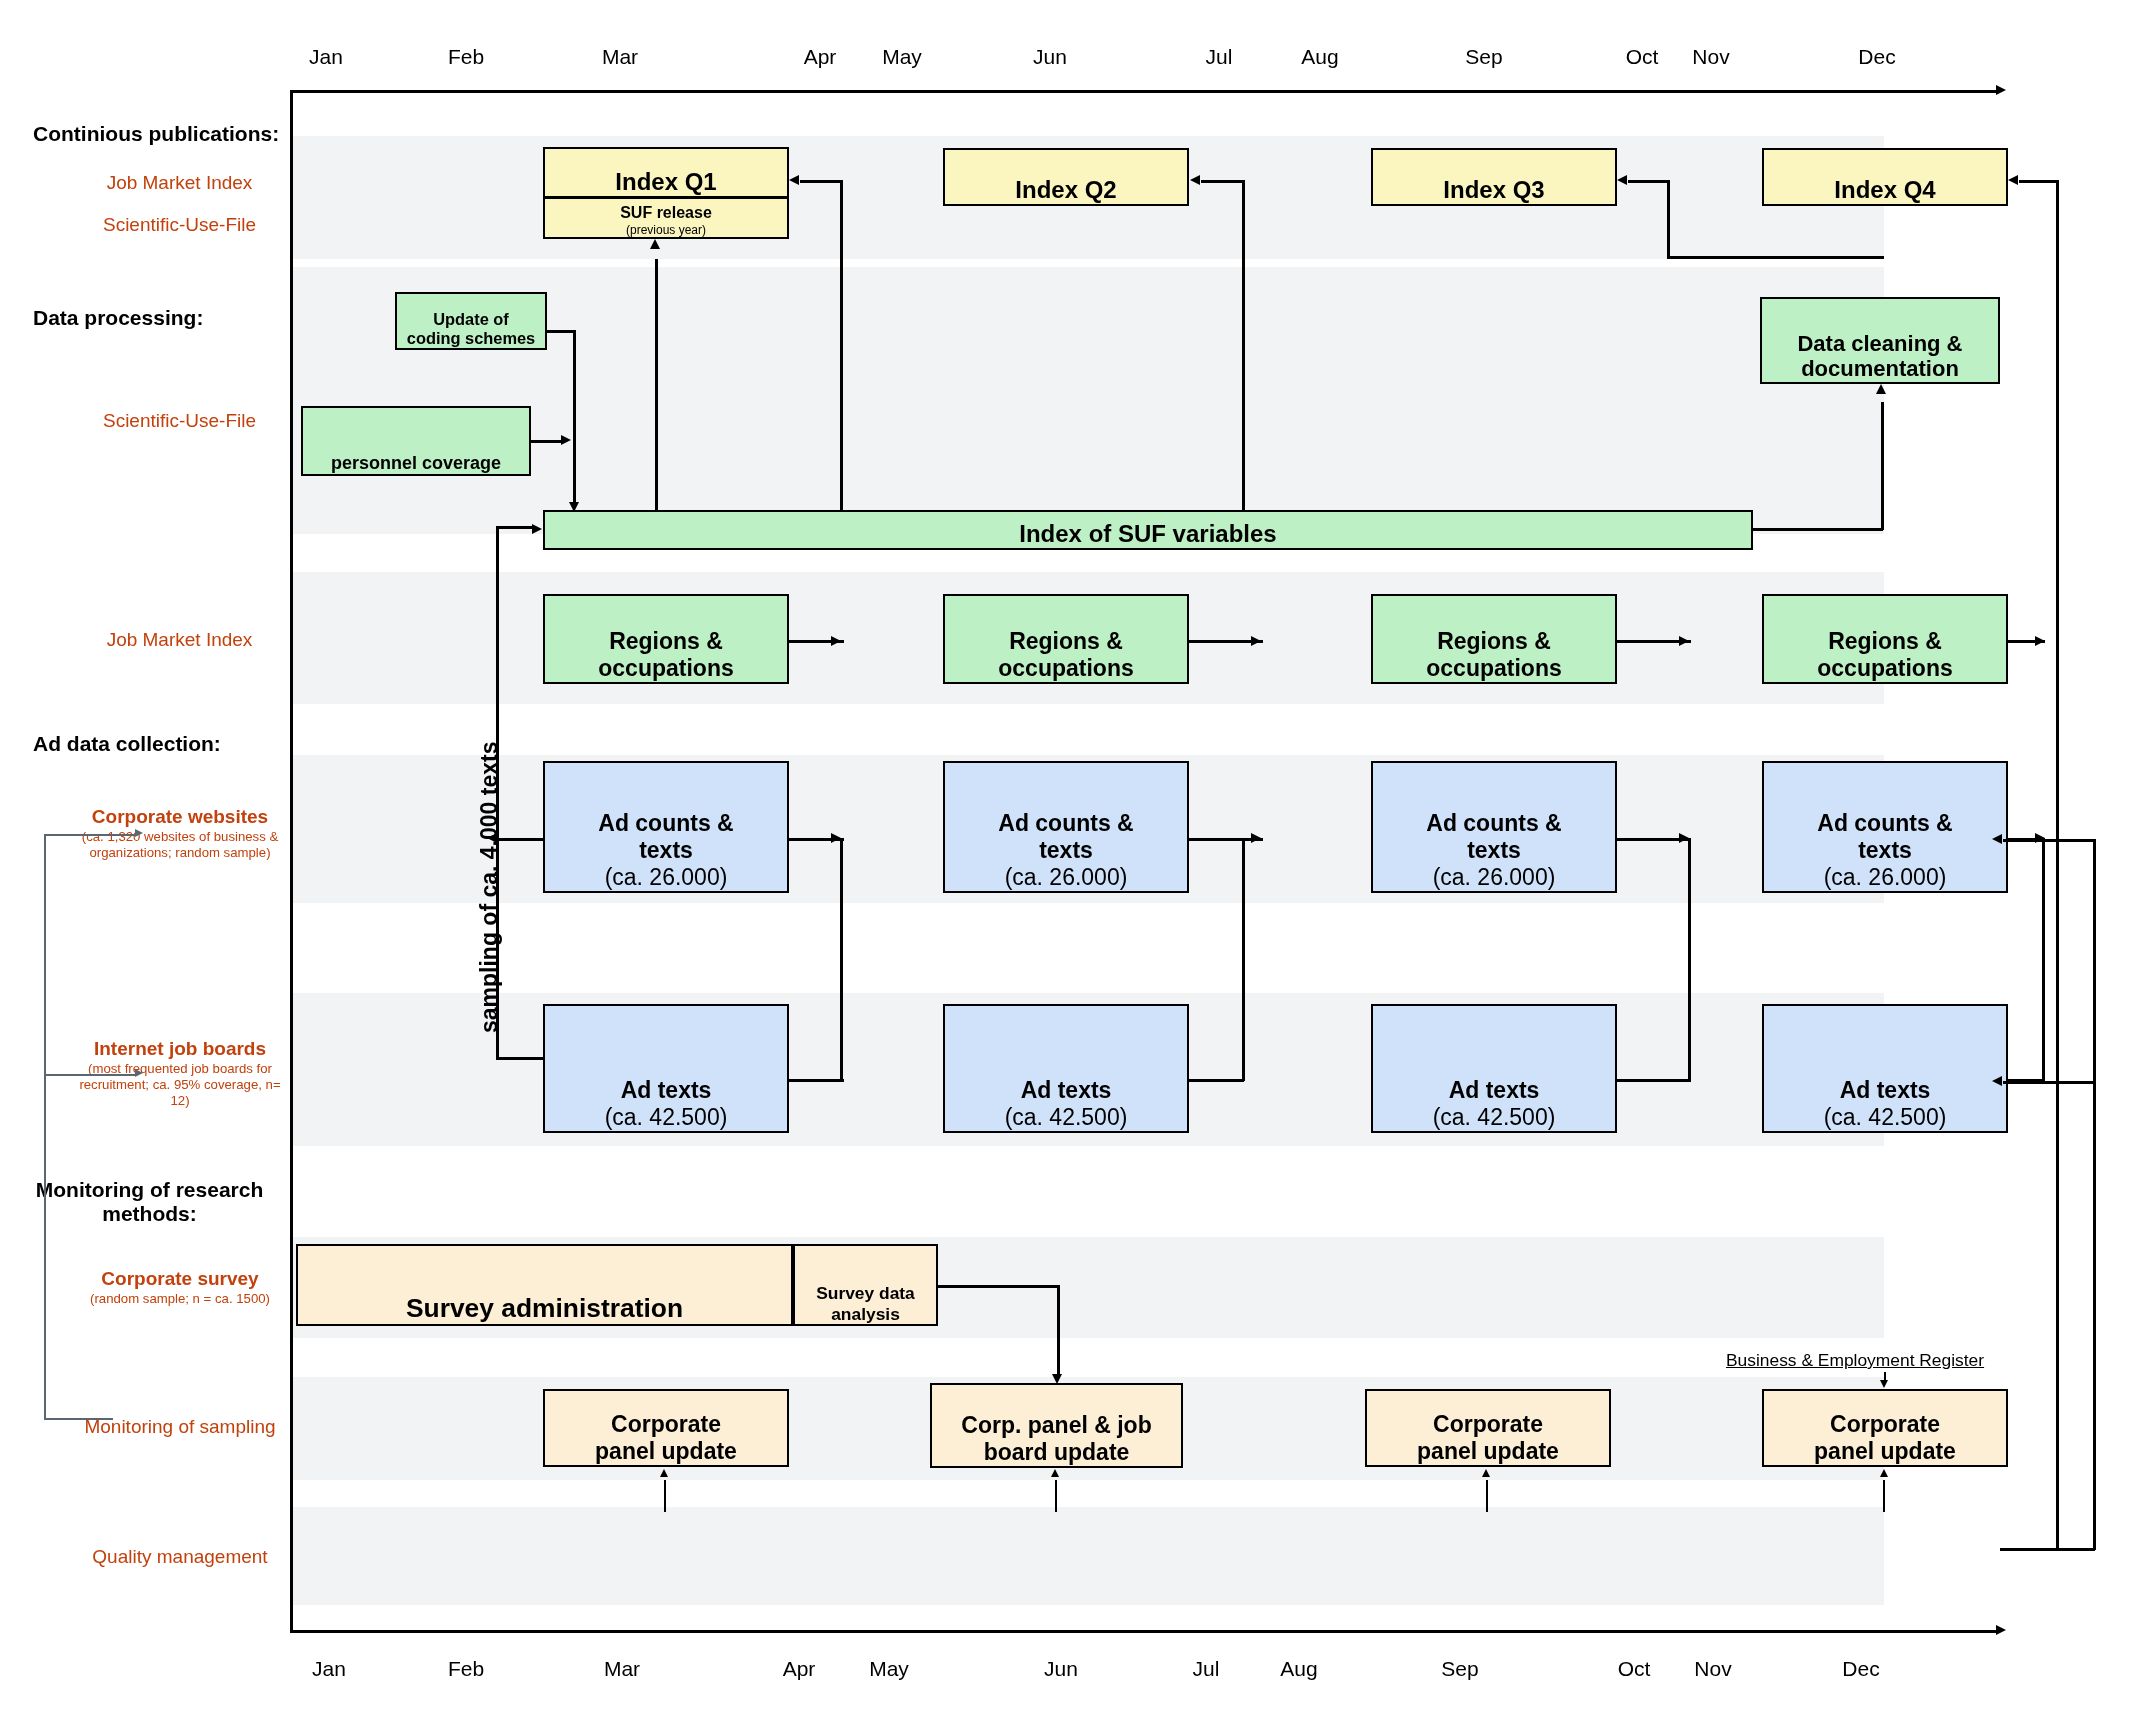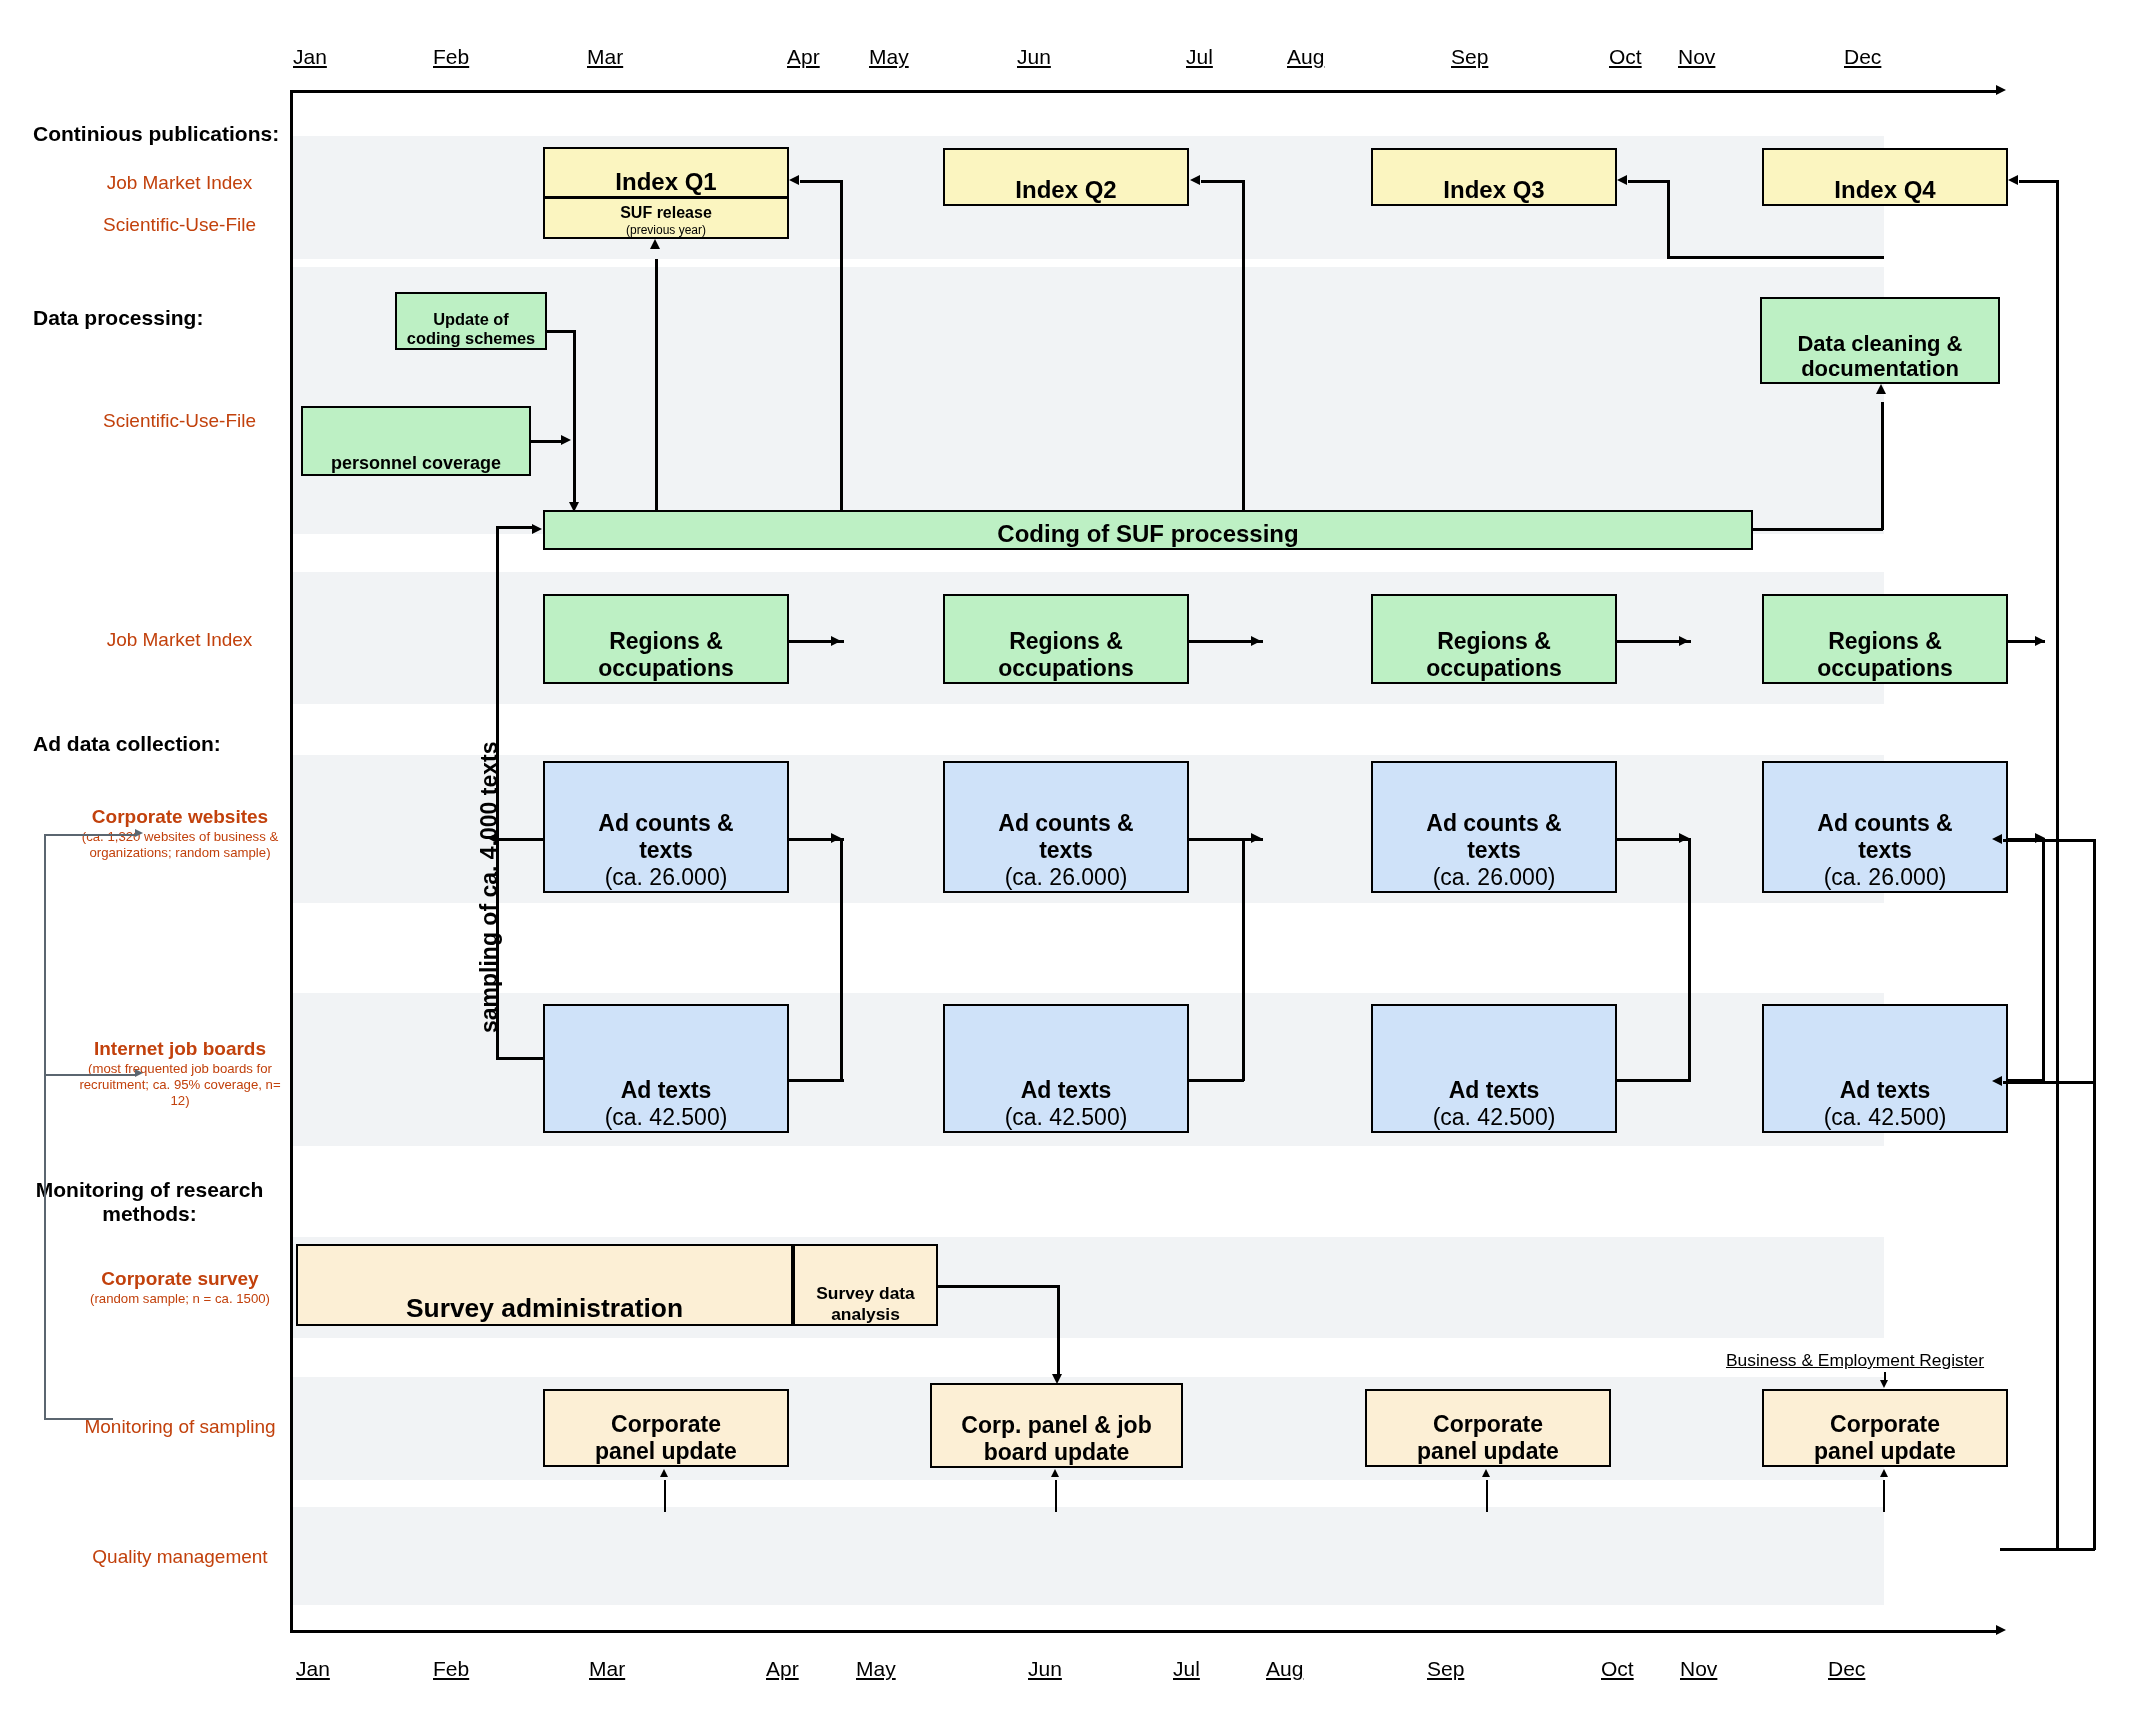--- a/index.html
+++ b/index.html
@@ -37,21 +37,21 @@
   .arrow.right{border-left:10.6px solid #000;border-top:5.8px solid transparent;border-bottom:5.8px solid transparent;}
   .arrow.left {border-right:10.6px solid #000;border-top:5.8px solid transparent;border-bottom:5.8px solid transparent;}
   .arrow.down {border-top:10.6px solid #000;border-left:5.8px solid transparent;border-right:5.8px solid transparent;}
   .arrow.up   {border-bottom:10.6px solid #000;border-left:5.8px solid transparent;border-right:5.8px solid transparent;}
   .arrow.right.gray{border-left-color:#5b6670;}
   .arrow.small.right{border-left-width:8.5px;border-top-width:4.8px;border-bottom-width:4.8px;}
   .arrow.small.down {border-top-width:8.5px;border-left-width:4.8px;border-right-width:4.8px;}
   .arrow.small.up   {border-bottom-width:8.5px;border-left-width:4.8px;border-right-width:4.8px;}
 
   
-  .month{position:absolute;font-size:21px;color:#000;text-align:left;text-decoration:underline;}
+  .month{position:absolute;font-size:21px;color:#000;text-align:center;}
 
   
   .vlabel{position:absolute;font-size:23px;font-weight:bold;white-space:nowrap;
           transform-origin:0 0;transform:rotate(-90deg);}
 
   
   .annot{position:absolute;font-size:17.4px;text-decoration:underline;white-space:nowrap;}
 </style>
 </head>
 <body>
@@ -170,21 +170,21 @@
   </div>
 
   <div class="hline" style="left:546px;top:330px;width:29px;"></div>
   <div class="vline" style="left:573px;top:330px;height:174px;"></div>
   <div class="arrow down" style="left:569px;top:502px;"></div>
 
   <div class="hline" style="left:531px;top:440px;width:31px;"></div>
   <div class="arrow right" style="left:561px;top:435px;"></div>
 
   <div class="box green" style="left:543px;top:510px;width:1210px;height:40px;font-size:24px;">
-    <span class="t1">Coding of SUF processing</span>
+    <span class="t1">Index of SUF variables</span>
   </div>
 
   <div class="arrow right" style="left:532px;top:524px;"></div>
 
   <div class="hline" style="left:1752px;top:528px;width:131px;"></div>
   <div class="vline" style="left:1881px;top:402px;height:128px;"></div>
   <div class="arrow up" style="left:1876px;top:384px;"></div>
 
   <div class="box green" style="left:543px;top:594px;width:246px;height:90px;font-size:23px;">
     <span class="t1">Regions &amp;</span>

